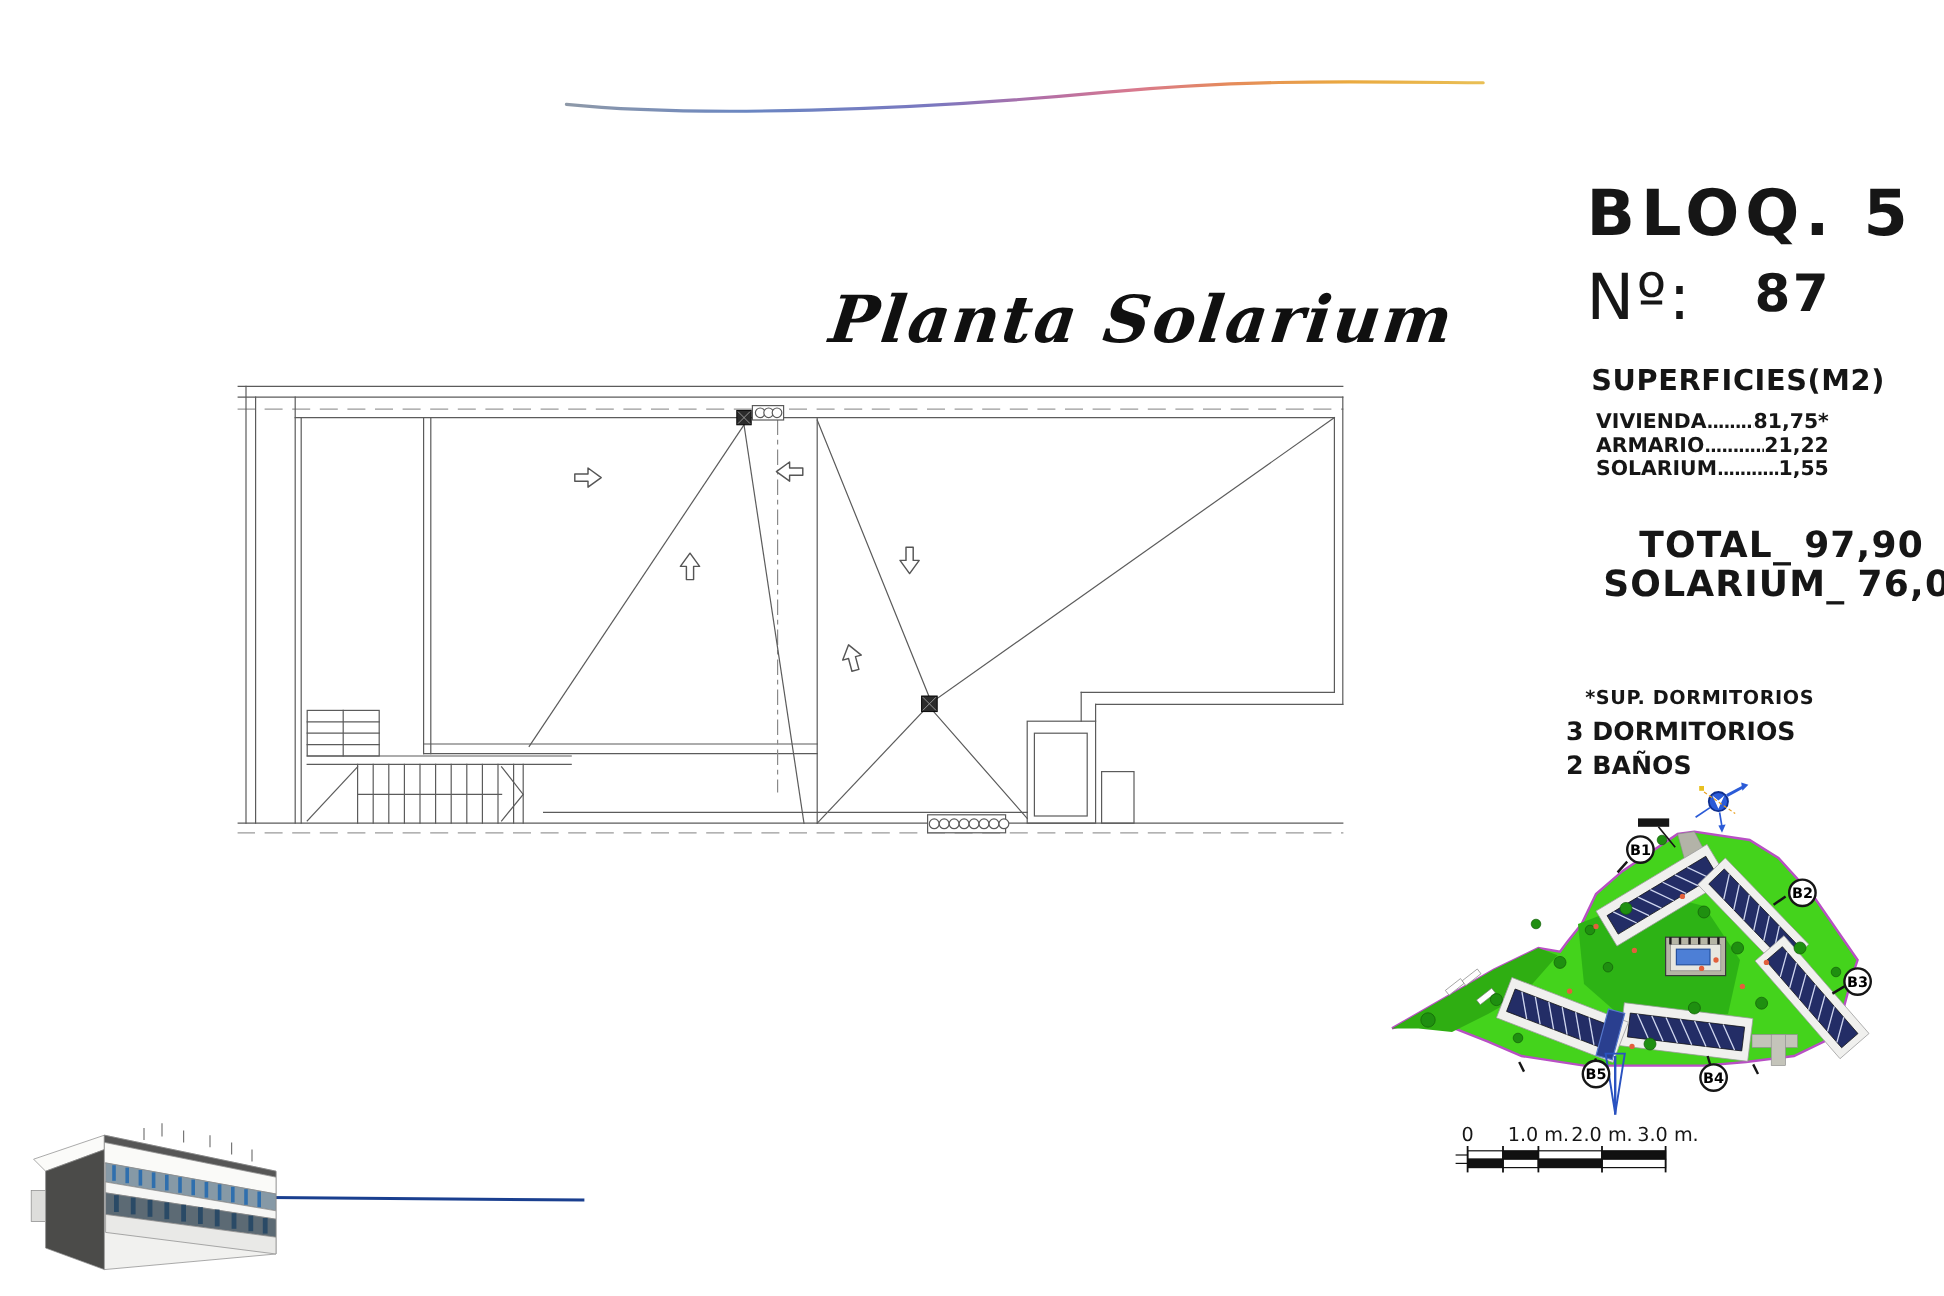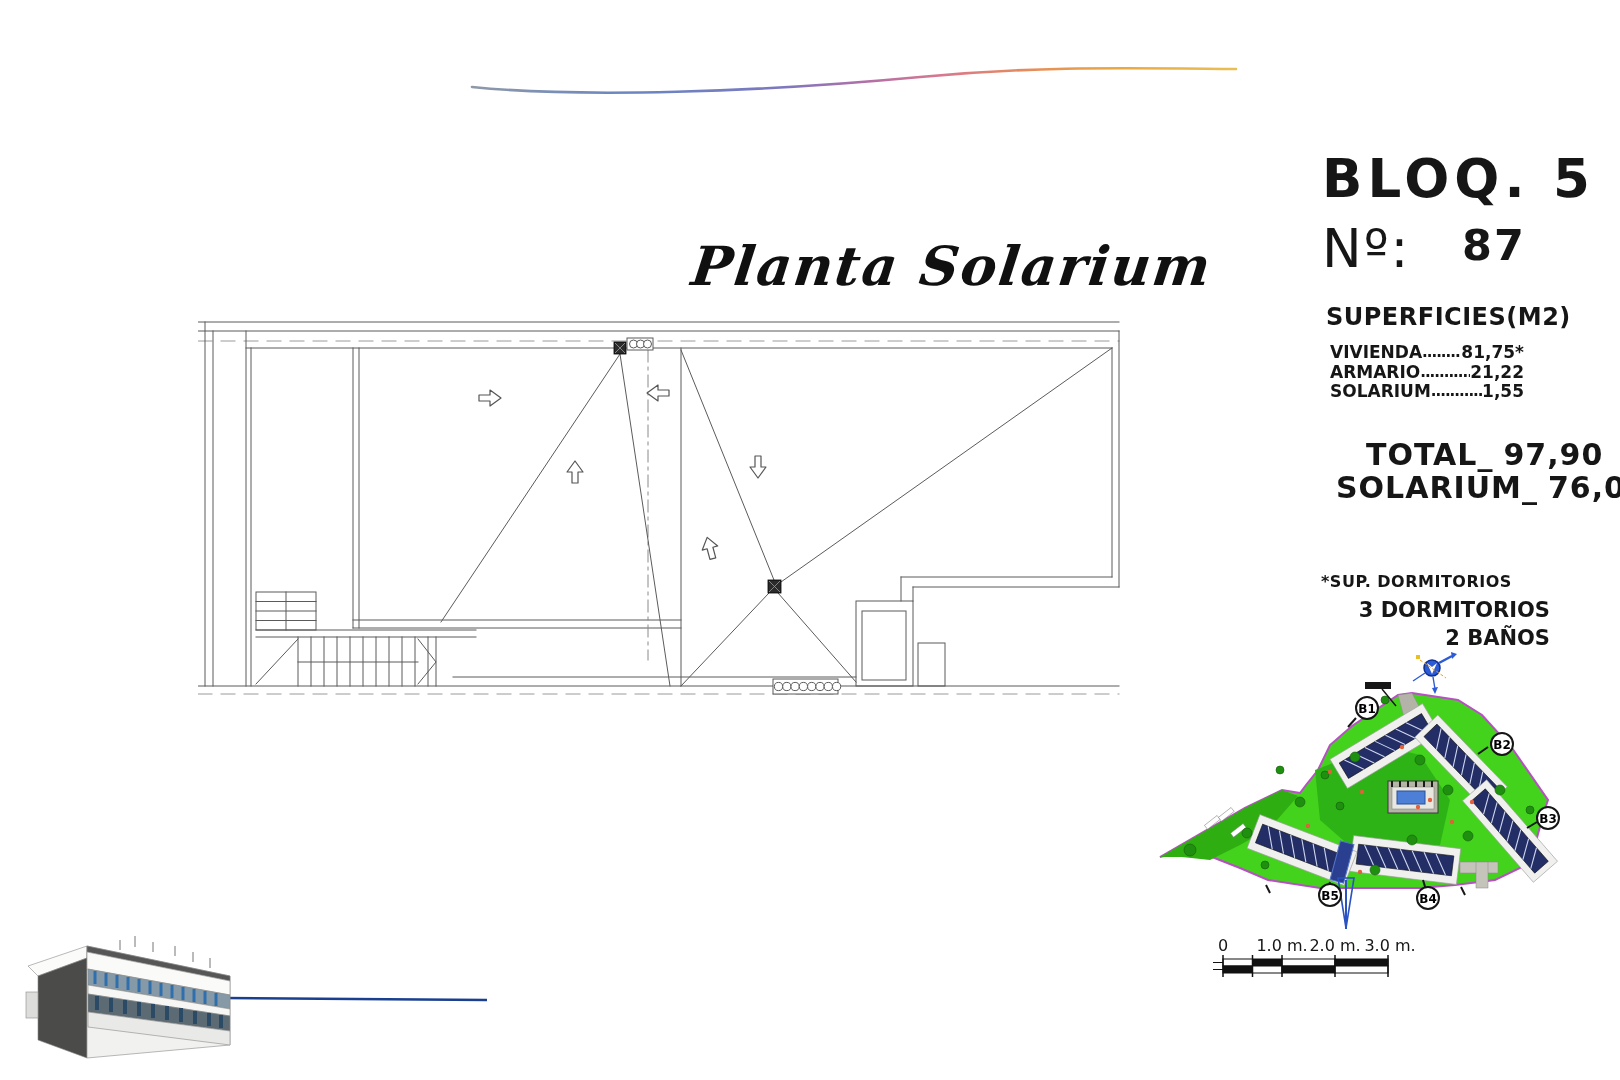--- a/index.html
+++ b/index.html
@@ -22,21 +22,21 @@
   #surf-title{left:1326px;top:303px;font-size:24px;font-weight:700;letter-spacing:0.5px;}
   #surf-rows{left:1330px;top:343px;width:194px;}
   .surf-row{display:flex;align-items:center;font-size:17px;font-weight:700;line-height:19.5px;white-space:nowrap;}
   .surf-leader{flex:1;overflow:hidden;font-size:15px;letter-spacing:-1px;}
   #totals{left:1300px;top:438px;width:258px;margin-left:36px;}
   .total-row{display:flex;align-items:baseline;font-size:30px;font-weight:700;letter-spacing:1px;line-height:33px;white-space:nowrap;}
   .total-row.first{padding-left:30px;}
   .total-spacer{flex:1;}
   .total-sep{margin-right:10px;}
   #footnote{left:1321px;top:572px;font-size:16px;font-weight:700;letter-spacing:0.5px;}
-  #rooms{left:1305px;top:596px;width:245px;text-align:right;font-size:21px;font-weight:700;line-height:28px;}
+  #rooms{left:1305px;top:596px;width:245px;text-align:left;font-size:21px;font-weight:700;line-height:28px;}
 
   
   #floor-plan{left:198px;top:310px;width:925px;height:390px;}
   #site-plan{left:1120px;top:650px;width:445px;height:280px;}
   #scale-bar{left:1185px;top:935px;width:250px;height:50px;}
   #render3d{left:25px;top:900px;width:470px;height:175px;}
   svg{display:block;}
   text.svglabel{font-family:"DejaVu Sans","Liberation Sans",sans-serif;}
 </style>
 </head>

